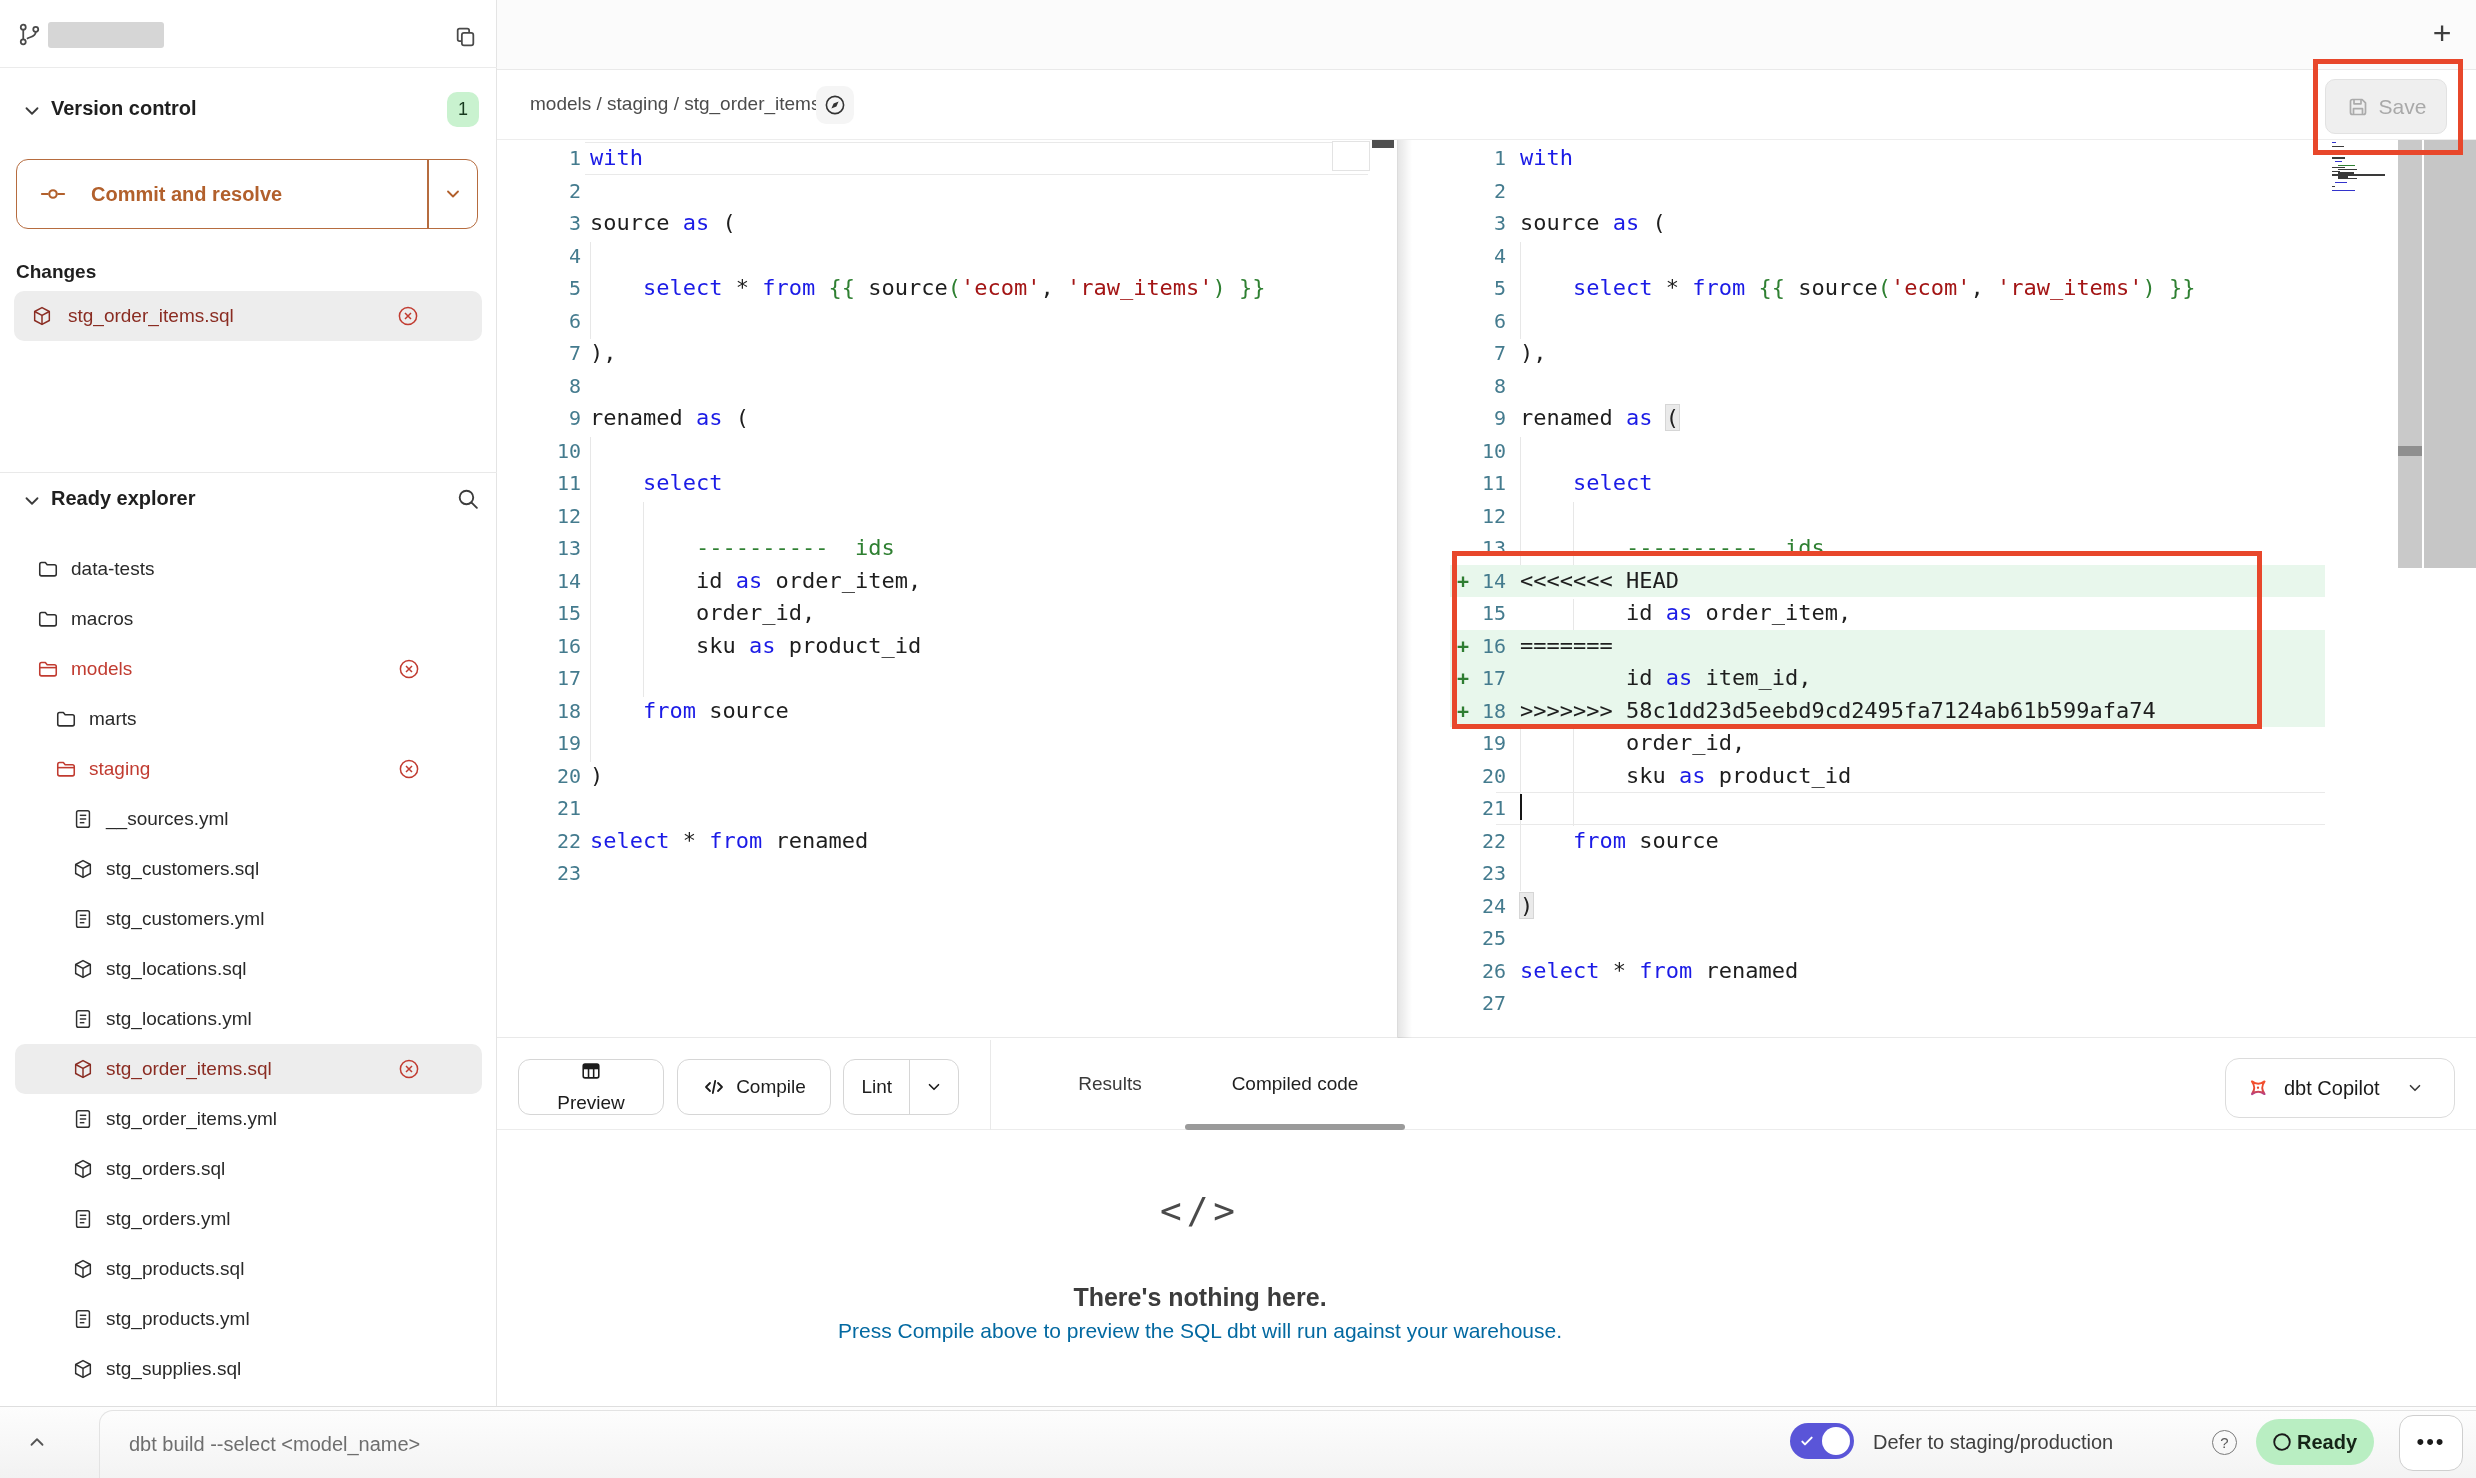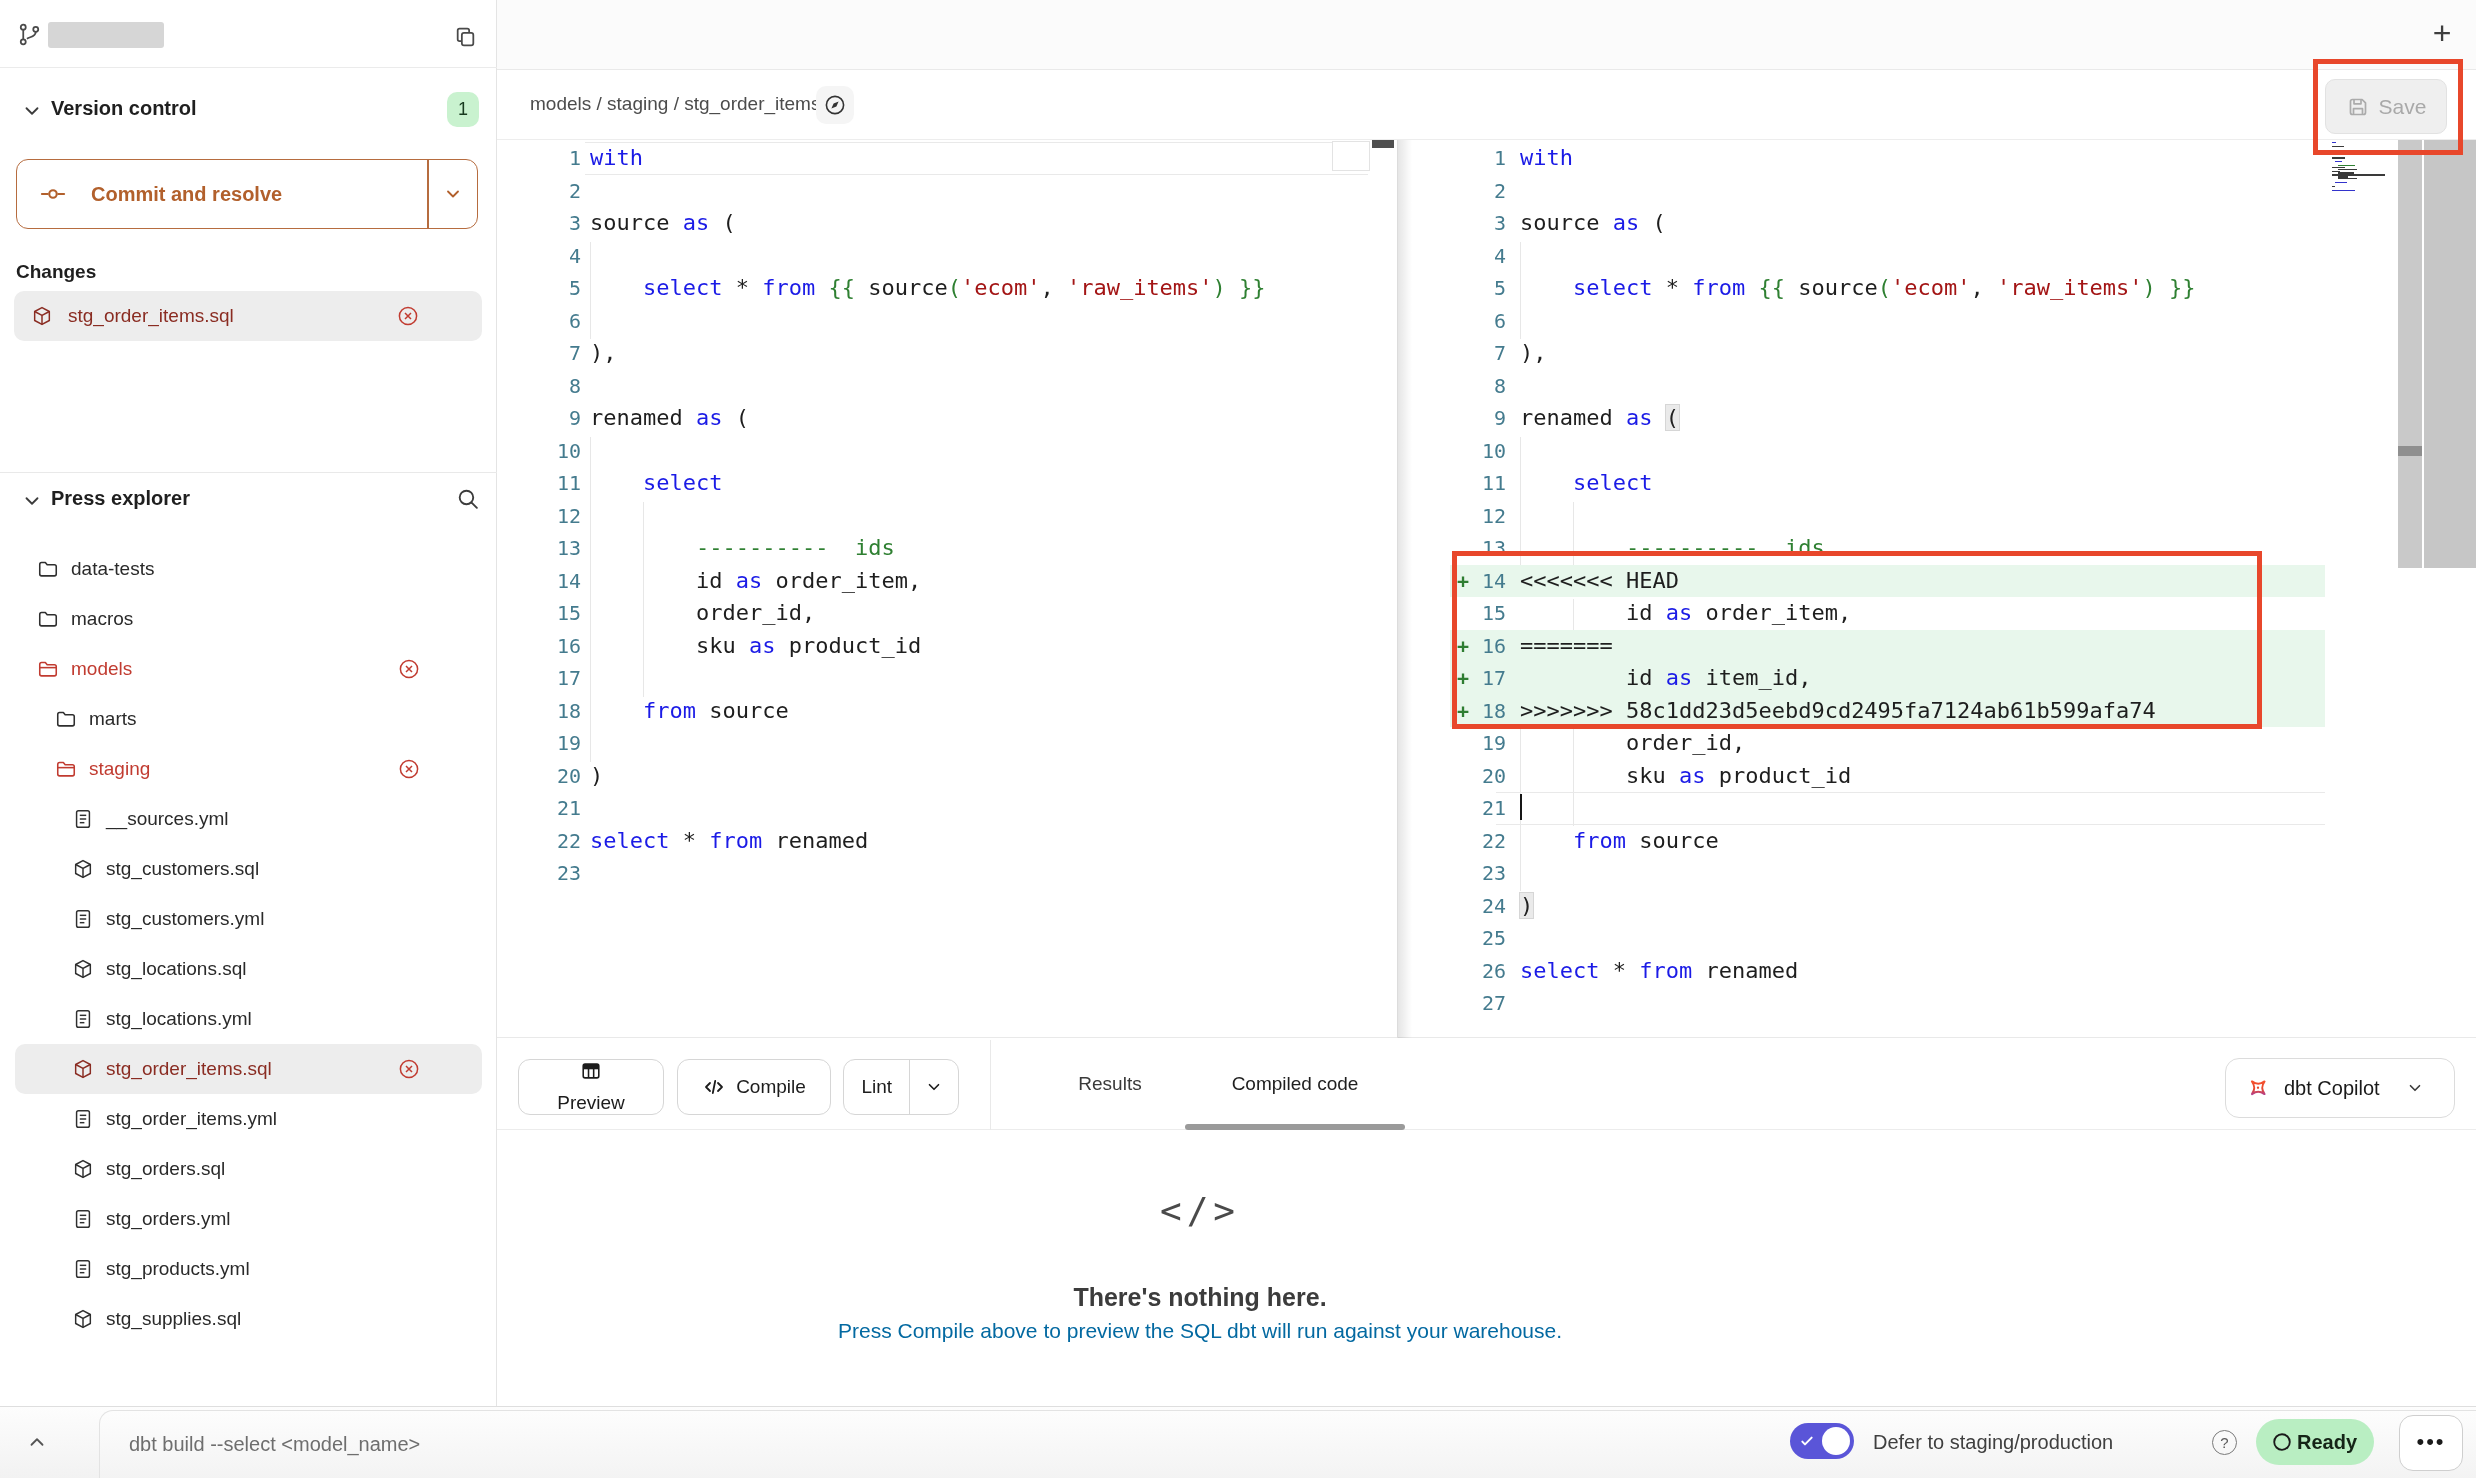--- a/index.html
+++ b/index.html
@@ -180,21 +180,21 @@
       </span>
     </div>
 
     <div class="fe-divider"></div>
 
     <span class="icn" style="left:21px; top:490px;">
       <svg width="22" height="22" viewBox="0 0 24 24" fill="none" stroke="#3c3c3c" stroke-width="2" stroke-linecap="round" stroke-linejoin="round">
           <path d="M6 9l6 6 6-6"></path>
         </svg>
     </span>
-    <div class="sec-title abs" style="left:51px; top:487px;">Press explorer</div>
+    <div class="sec-title abs" style="left:51px; top:487px;">Ready explorer</div>
     <span class="icn" style="left:455px; top:486px;">
       <svg width="25" height="25" viewBox="0 0 24 24" fill="none" stroke="#3c3c3c" stroke-width="1.8" stroke-linecap="round">
           <circle cx="11" cy="11" r="6.5"></circle>
           <path d="M15.9 15.9L21 21"></path>
         </svg>
     </span>
 
     <div id="file-tree">
         <div class="tree-row">
           <span class="t-icon" style="left: 22px;">
@@ -343,20 +343,30 @@
         <div class="tree-row">
           <span class="t-icon" style="left: 57px;">
             <svg width="22" height="22" viewBox="0 0 24 24" fill="none" stroke="currentColor" stroke-width="1.6" stroke-linejoin="round">
               <rect x="5" y="3" width="14" height="18" rx="2"></rect>
               <path d="M8.5 8h7"></path>
               <path d="M8.5 12h7"></path>
               <path d="M8.5 16h5"></path>
             </svg>
           </span>
           <span class="t-label" style="left: 91px;">stg_orders.yml</span>
+        </div>
+        <div class="tree-row">
+          <span class="t-icon" style="left: 57px;">
+            <svg width="22" height="22" viewBox="0 0 24 24" fill="none" stroke="currentColor" stroke-width="1.6" stroke-linejoin="round">
+              <path d="M12 2.8l8 4.3v9.8l-8 4.3-8-4.3V7.1z"></path>
+              <path d="M4 7.1l8 4.3 8-4.3"></path>
+              <path d="M12 11.4v9.8"></path>
+            </svg>
+          </span>
+          <span class="t-label" style="left: 91px;">stg_products.sql</span>
         </div>
         <div class="tree-row">
           <span class="t-icon" style="left: 57px;">
             <svg width="22" height="22" viewBox="0 0 24 24" fill="none" stroke="currentColor" stroke-width="1.6" stroke-linejoin="round">
               <rect x="5" y="3" width="14" height="18" rx="2"></rect>
               <path d="M8.5 8h7"></path>
               <path d="M8.5 12h7"></path>
               <path d="M8.5 16h5"></path>
             </svg>
           </span>

